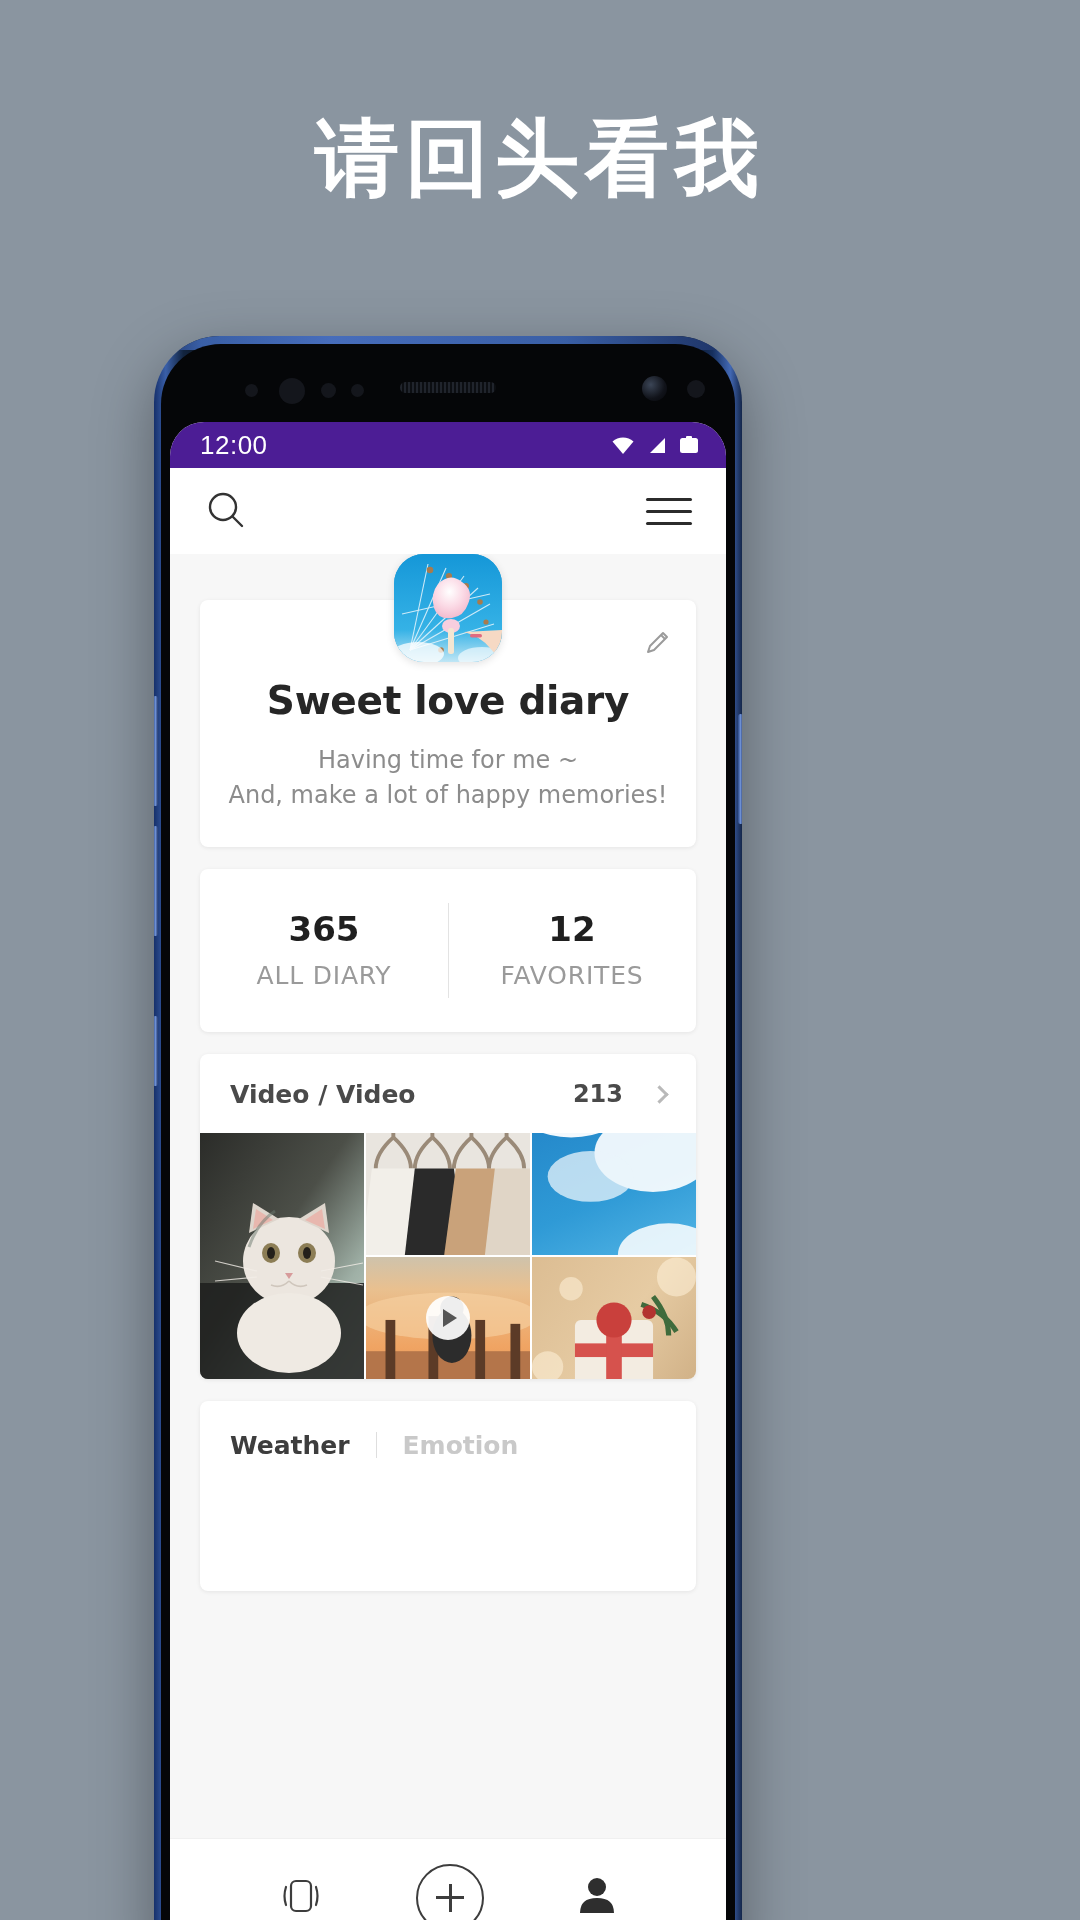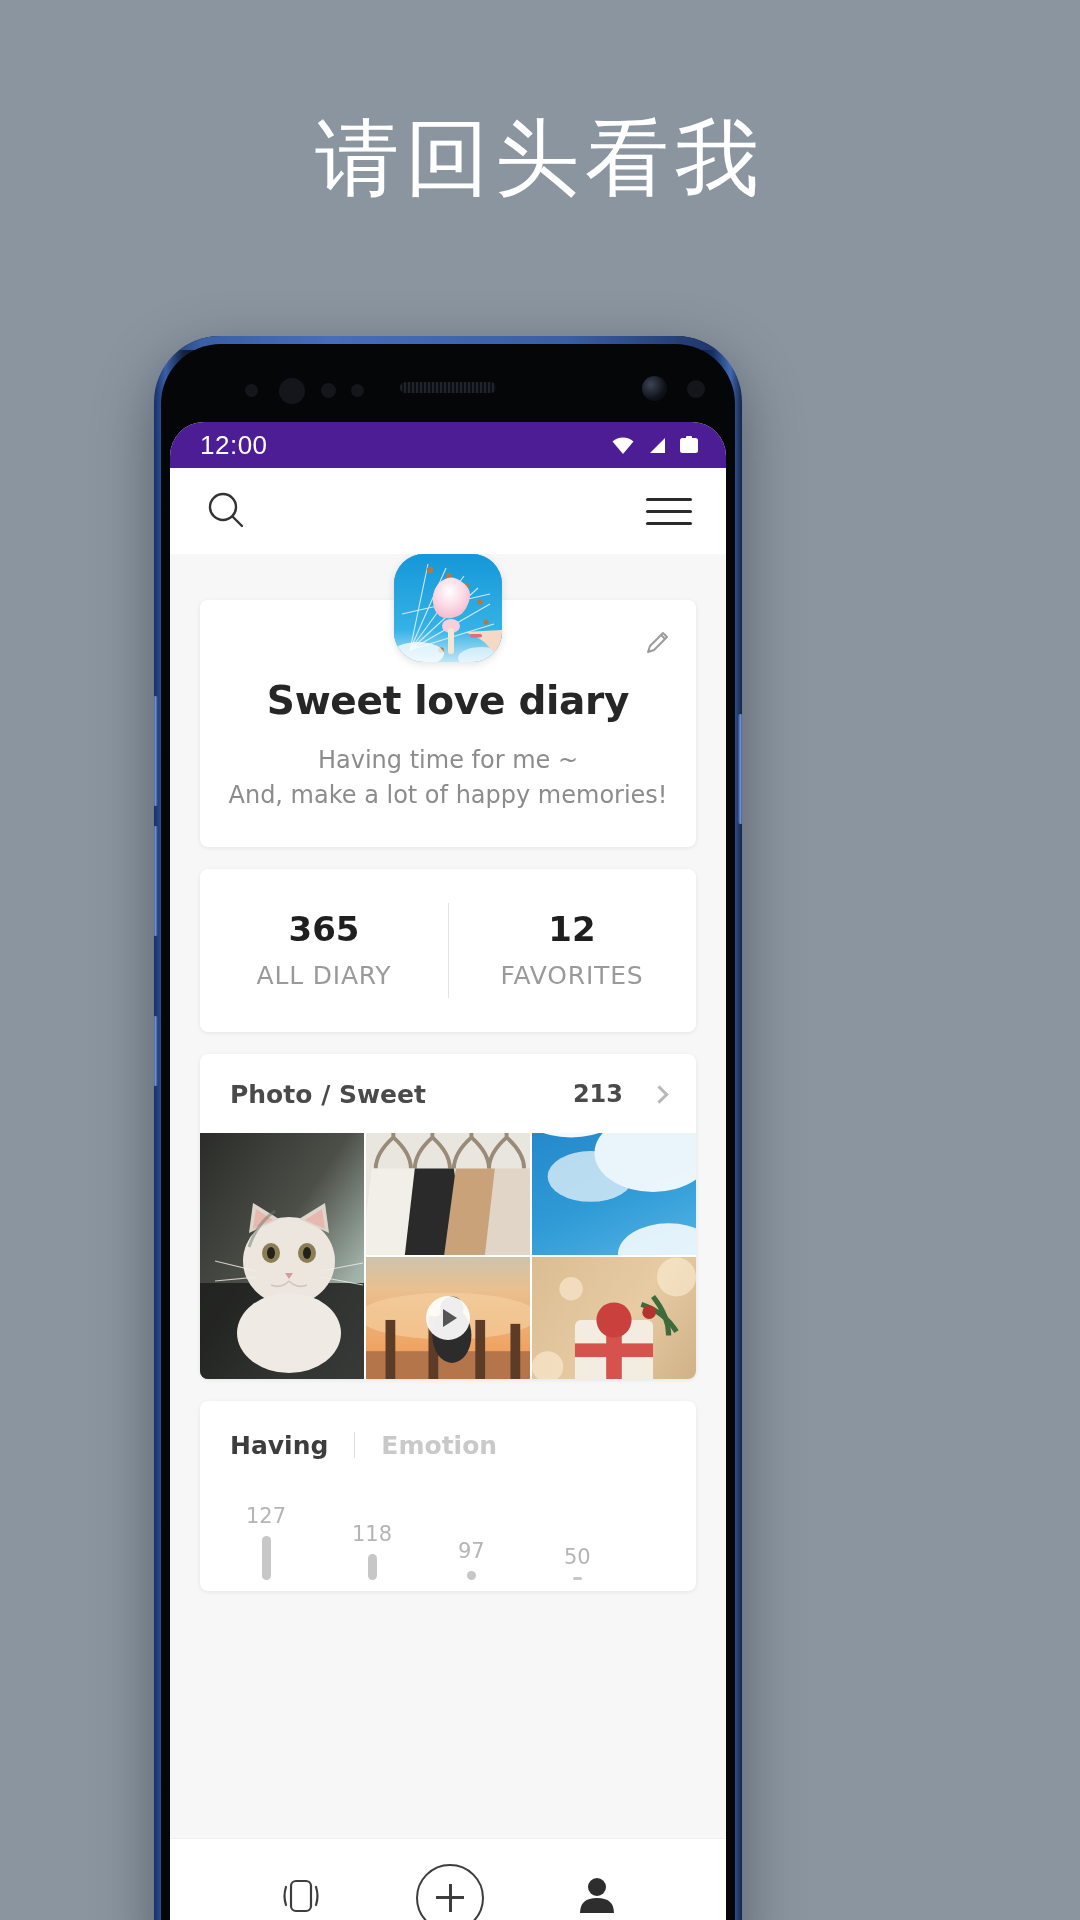--- a/index.html
+++ b/index.html
@@ -12,21 +12,21 @@
   }
 
   
   .promo-title{
     position:absolute;
     top:112px; left:0; width:100%;
     text-align:center;
     color:#ffffff;
     font-size:84px;
     letter-spacing:6px;
-    font-weight:400;
+    font-weight:700;
     font-family:"DejaVu Sans", sans-serif;
     line-height:1.1;
   }
 
   
   .device{
     position:absolute;
     left:154px; top:336px;
     width:588px; height:1620px;
     border-radius:66px 66px 0 0;
@@ -354,21 +354,21 @@
             <div class="stat-label">ALL DIARY</div>
           </div>
           <div class="stat">
             <div class="stat-num">12</div>
             <div class="stat-label">FAVORITES</div>
           </div>
         </div>
 
         <div class="card media-card">
           <div class="media-head">
-            <span class="media-title">Photo / Sweet</span>
+            <span class="media-title">Video / Video</span>
             <span class="media-right">
               <span class="media-count">213</span>
               <span class="chev"></span>
             </span>
           </div>
 
           <div class="media-grid">
 
             <div class="tile tile-big">
               <svg viewBox="0 0 170 246" preserveAspectRatio="xMidYMid slice">
@@ -498,43 +498,25 @@
                     <path d="M62 50 q8 10 8 20"></path>
                 </g>
                 <circle cx="60" cy="58" r="3.5" fill="#b3332f"></circle>
               </svg>
             </div>
           </div>
         </div>
 
         <div class="card weather-card">
           <div class="weather-tabs">
-            <span class="wtab active">Having</span>
+            <span class="wtab active">Weather</span>
             <span class="wsep"></span>
             <span class="wtab">Emotion</span>
           </div>
 
-          <div class="wchart">
-            <div class="wbarwrap" style="left:16px;">
-              <span class="wval">127</span>
-              <span class="wbar" style="height:44px;"></span>
-            </div>
-            <div class="wbarwrap" style="left:122px;">
-              <span class="wval">118</span>
-              <span class="wbar" style="height:26px;"></span>
-            </div>
-            <div class="wbarwrap" style="left:228px;">
-              <span class="wval">97</span>
-              <span class="wbar" style="height:9px;"></span>
-            </div>
-            <div class="wbarwrap" style="left:334px;">
-              <span class="wval">50</span>
-              <span class="wbar" style="height:3px;"></span>
-            </div>
-          </div>
         </div>
 
       </div>
 
       <div class="bottom-nav">
         <span>
           <svg width="54" height="50" viewBox="0 0 54 50">
             <rect x="17" y="10" width="20" height="30" rx="5" fill="none" stroke="#3d3d3d" stroke-width="2.2"></rect>
             <path d="M12 16 q-3 9 0 18" fill="none" stroke="#3d3d3d" stroke-width="2.2" stroke-linecap="round"></path>
             <path d="M42 16 q3 9 0 18" fill="none" stroke="#3d3d3d" stroke-width="2.2" stroke-linecap="round"></path>

